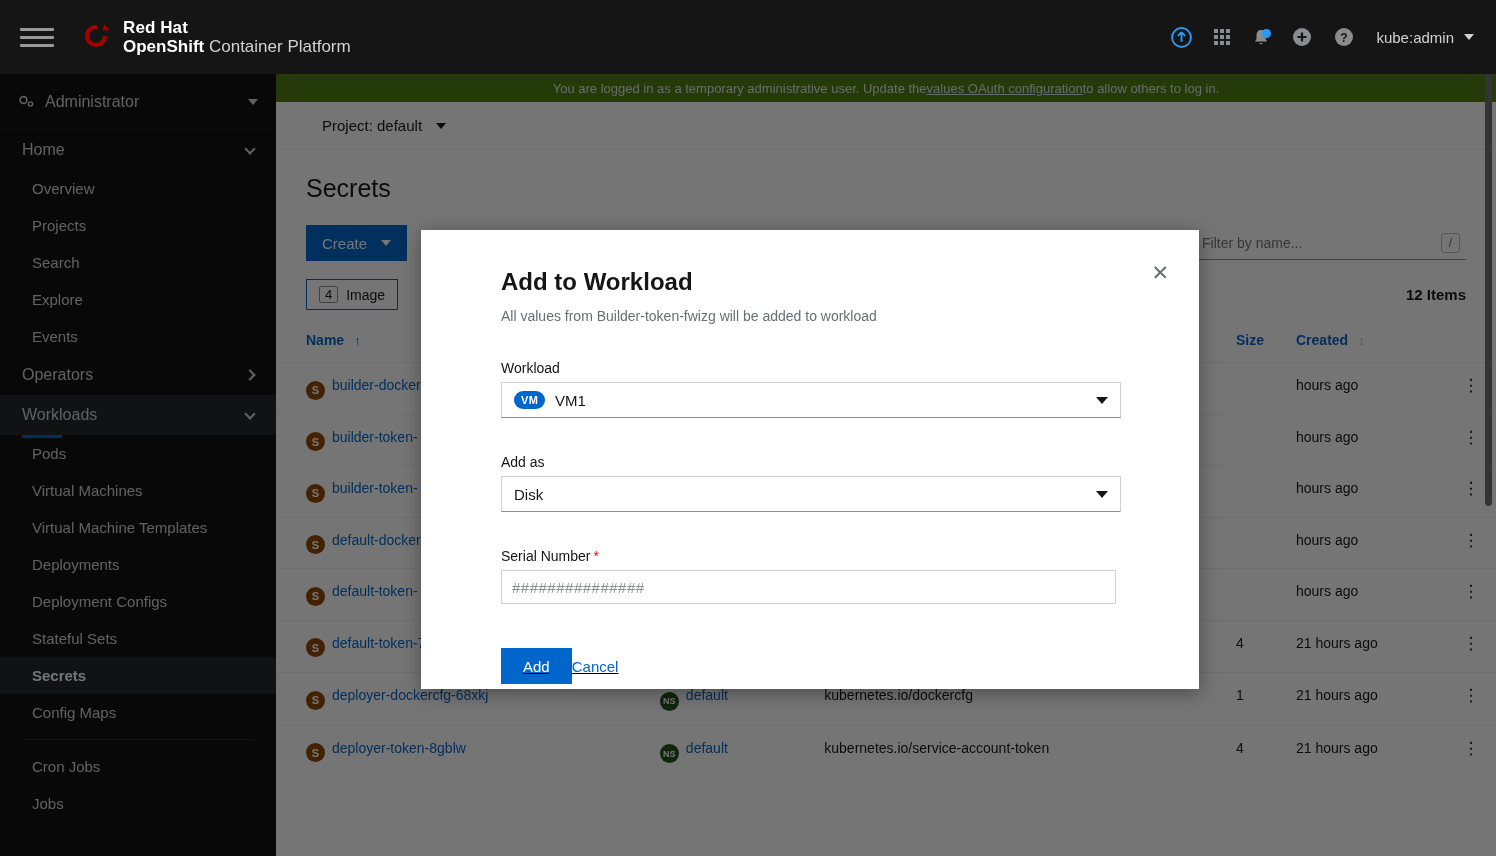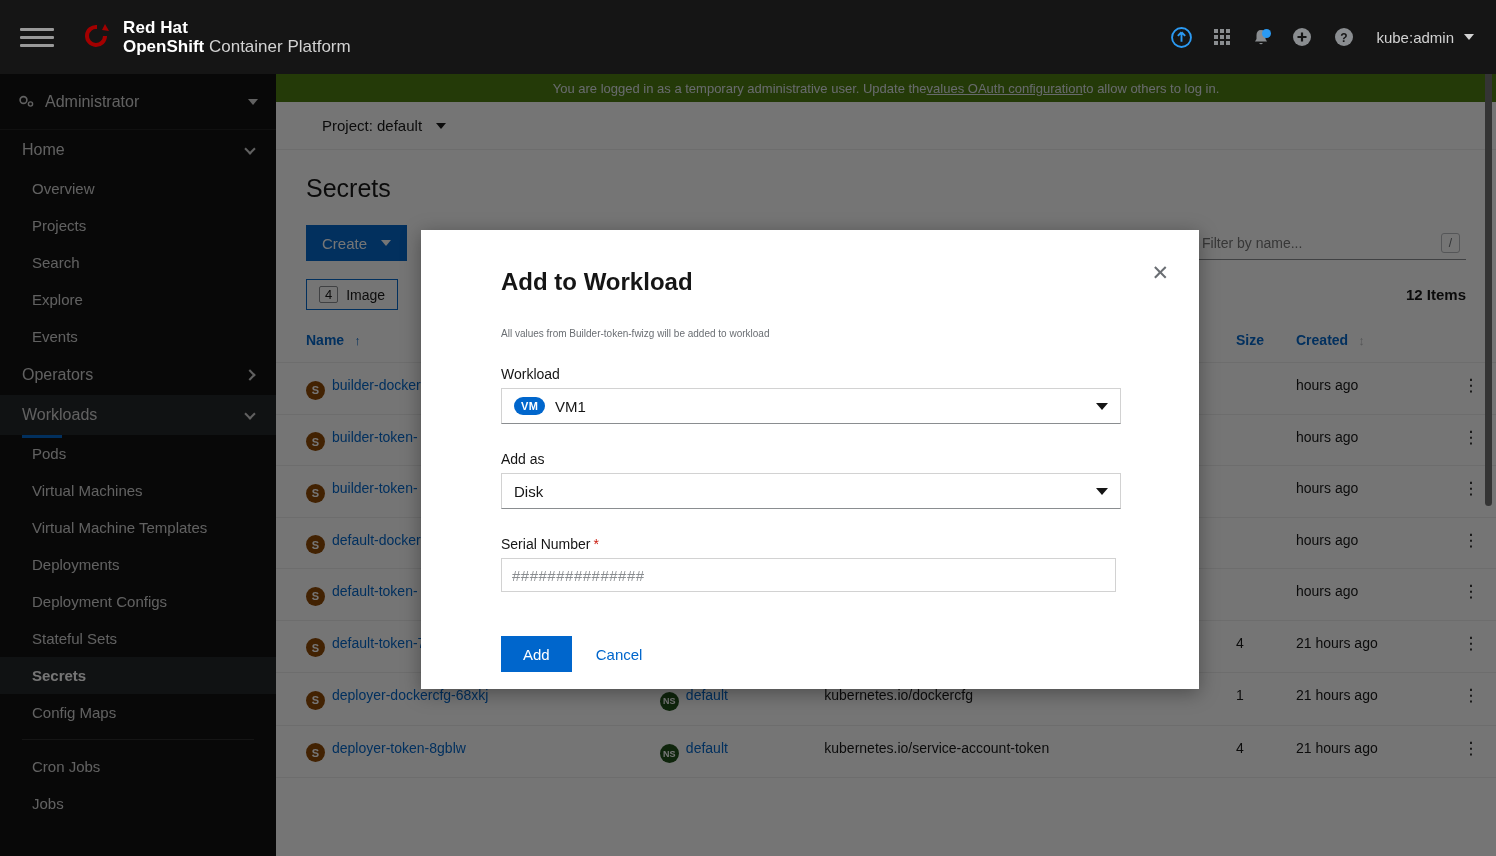--- a/index.html
+++ b/index.html
@@ -173,43 +173,43 @@
     position: absolute; left: 421px; top: 230px; width: 778px; height: 459px;
     background: #fff; z-index: 50; padding: 38px 40px 0 80px;
     box-shadow: 0 4px 18px rgba(0,0,0,.35);
   }
   .modal-title { font-size: 24px; color: #151515; font-weight: bold; }
   .modal-close {
     position: absolute; right: 30px; top: 32px; font-size: 21px; color: #6a6e73;
     background: none; border: none; cursor: pointer; line-height: 1;
     font-family: "Liberation Sans", sans-serif;
   }
-  .modal-sub { font-size: 10px; color: #6a6e73; margin-top: 32px; }
-  .field { margin-top: 27px; width: 620px; }
+  .modal-sub { font-size: 14px; color: #6a6e73; margin-top: 12px; }
+  .field { margin-top: 36px; width: 620px; }
   .field-label { font-size: 14px; color: #151515; margin-bottom: 6px; }
   .req { color: #c9190b; margin-left: 3px; }
   .select-box {
     height: 36px; border: 1px solid #d2d2d2; border-bottom: 1px solid #8a8d90;
     display: flex; align-items: center; padding: 0 12px; cursor: pointer; background: #fff;
   }
   .select-box .val { flex: 1; font-size: 15px; color: #151515; display: flex; align-items: center; }
   .vm-badge {
     background: #06c; color: #fff; font-size: 11px; font-weight: bold;
     border-radius: 10px; padding: 3px 7px; margin-right: 10px; letter-spacing: .3px;
   }
   .select-caret {
     width: 0; height: 0; border-left: 6px solid transparent; border-right: 6px solid transparent;
     border-top: 7px solid #151515;
   }
   .text-input {
     width: 615px; height: 34px; border: 1px solid #d2d2d2; padding: 0 10px;
     font-size: 15px; color: #151515; font-family: "Liberation Sans", sans-serif; outline: none;
   }
   .text-input::placeholder { color: #8a8d90; letter-spacing: .5px; }
-  .modal-actions { display: flex; align-items: center; gap: 24px; margin-top: 44px; }
+  .modal-actions { display: flex; align-items: center; margin-top: 44px; text-decoration: underline; }
   .btn-primary {
     background: #06c; color: #fff; border: none; font-size: 15px; height: 36px;
     padding: 0 22px; cursor: pointer; font-family: "Liberation Sans", sans-serif;
   }
   .btn-link {
     background: none; border: none; color: #06c; font-size: 15px; cursor: pointer;
     font-family: "Liberation Sans", sans-serif; padding: 0;
   }
 </style>
 </head>

